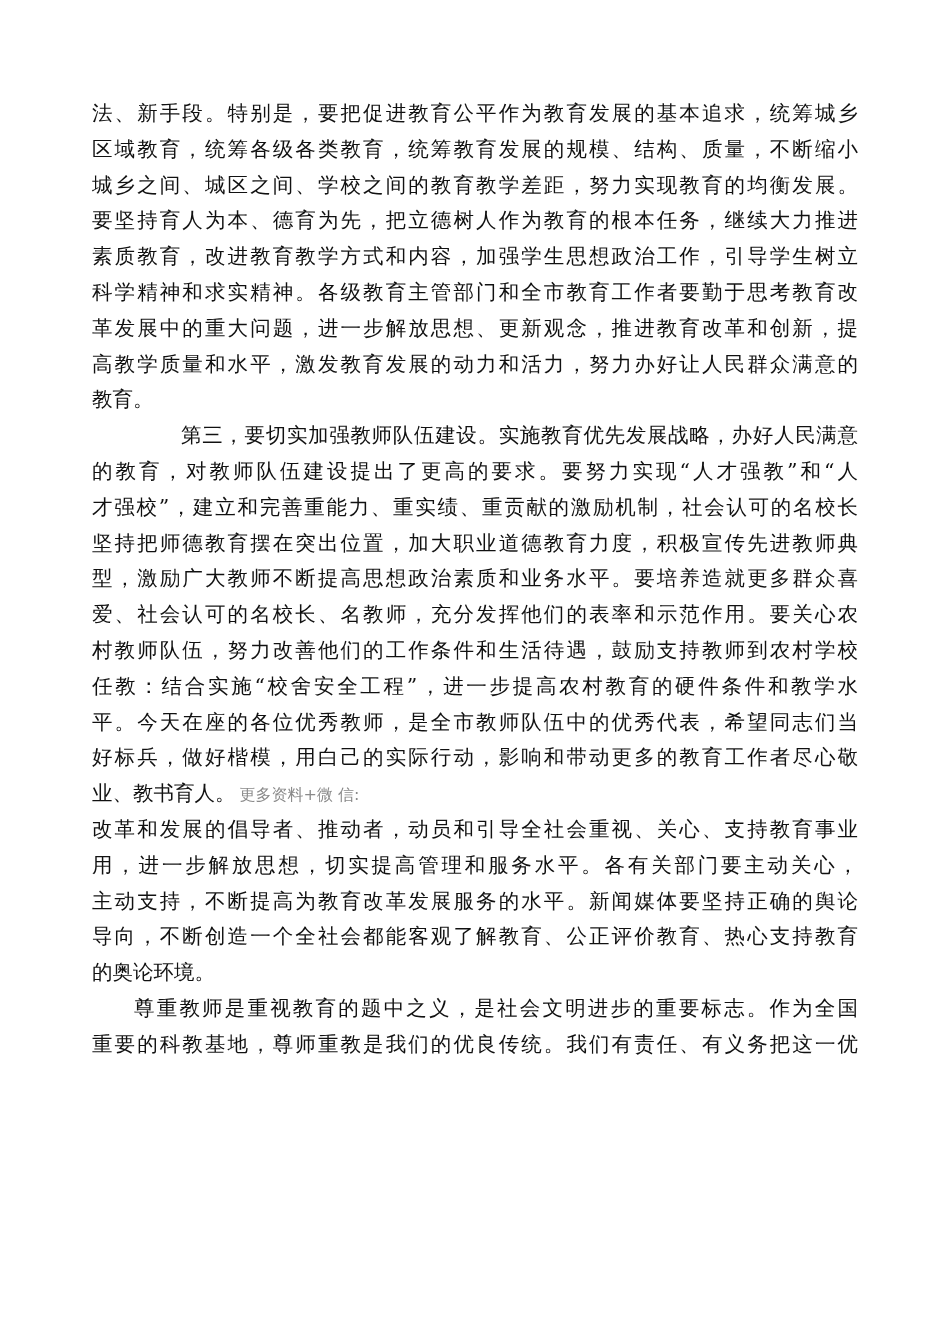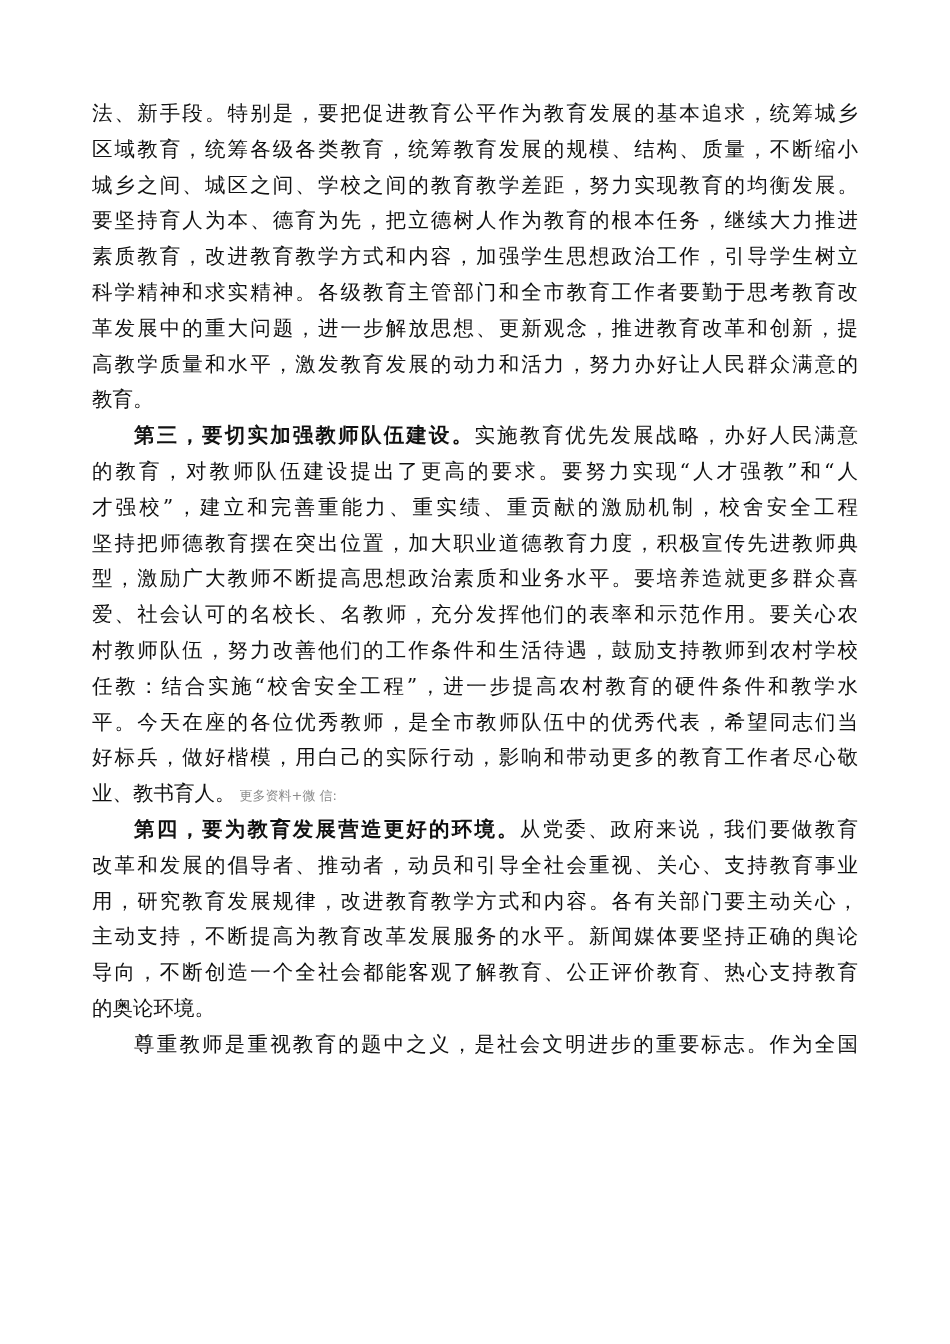--- a/index.html
+++ b/index.html
@@ -31,26 +31,27 @@
     display: block;
     overflow: visible;
   }
   .line.last {
     text-align-last: left;
   }
   .line.indent {
     padding-left: 42px;
   }
   .bold {
-    font-weight: bold;
+    font-weight: normal;
     font-family: "DejaVu Sans", "Liberation Sans", sans-serif;
+    margin-left: 47px;
   }
   .watermark {
     color: #8a8a8a;
-    font-size: 13px;
+    font-size: 16px;
     margin-left: 4px;
     font-family: "DejaVu Sans", "Liberation Sans", sans-serif;
   }
 </style>
 </head>
 <body>
 
 <div class="page">
 
   <div>
@@ -61,37 +62,37 @@
     <div class="line">素质教育，改进教育教学方式和内容，加强学生思想政治工作，引导学生树立</div>
     <div class="line">科学精神和求实精神。各级教育主管部门和全市教育工作者要勤于思考教育改</div>
     <div class="line">革发展中的重大问题，进一步解放思想、更新观念，推进教育改革和创新，提</div>
     <div class="line">高教学质量和水平，激发教育发展的动力和活力，努力办好让人民群众满意的</div>
     <div class="line last">教育。</div>
   </div>
 
   <div>
     <div class="line indent"><span class="bold">第三，要切实加强教师队伍建设。</span><span>实施教育优先发展战略，办好人民满意</span></div>
     <div class="line">的教育，对教师队伍建设提出了更高的要求。要努力实现“人才强教”和“人</div>
-    <div class="line">才强校”，建立和完善重能力、重实绩、重贡献的激励机制，校舍安全工程</div>
+    <div class="line">才强校”，建立和完善重能力、重实绩、重贡献的激励机制，社会认可的名校长</div>
     <div class="line">坚持把师德教育摆在突出位置，加大职业道德教育力度，积极宣传先进教师典</div>
     <div class="line">型，激励广大教师不断提高思想政治素质和业务水平。要培养造就更多群众喜</div>
     <div class="line">爱、社会认可的名校长、名教师，充分发挥他们的表率和示范作用。要关心农</div>
     <div class="line">村教师队伍，努力改善他们的工作条件和生活待遇，鼓励支持教师到农村学校</div>
     <div class="line">任教：结合实施“校舍安全工程”，进一步提高农村教育的硬件条件和教学水</div>
     <div class="line">平。今天在座的各位优秀教师，是全市教师队伍中的优秀代表，希望同志们当</div>
     <div class="line">好标兵，做好楷模，用白己的实际行动，影响和带动更多的教育工作者尽心敬</div>
     <div class="line last"><span>业、教书育人。</span><span class="watermark">更多资料+微 信:</span></div>
   </div>
 
   <div>
-    <div class="line indent"><span class="bold">第四，要为教育发展营造更好的环境。</span><span>从党委、政府来说，我们要做教育</span></div>
     <div class="line">改革和发展的倡导者、推动者，动员和引导全社会重视、关心、支持教育事业</div>
-    <div class="line">用，研究教育发展规律，改进教育教学方式和内容。各有关部门要主动关心，</div>
+    <div class="line">用，进一步解放思想，切实提高管理和服务水平。各有关部门要主动关心，</div>
     <div class="line">主动支持，不断提高为教育改革发展服务的水平。新闻媒体要坚持正确的舆论</div>
     <div class="line">导向，不断创造一个全社会都能客观了解教育、公正评价教育、热心支持教育</div>
     <div class="line last">的奥论环境。</div>
   </div>
 
   <div>
     <div class="line indent">尊重教师是重视教育的题中之义，是社会文明进步的重要标志。作为全国</div>
+    <div class="line">重要的科教基地，尊师重教是我们的优良传统。我们有责任、有义务把这一优</div>
   </div>
 
 </div>
 
 </body></html>

